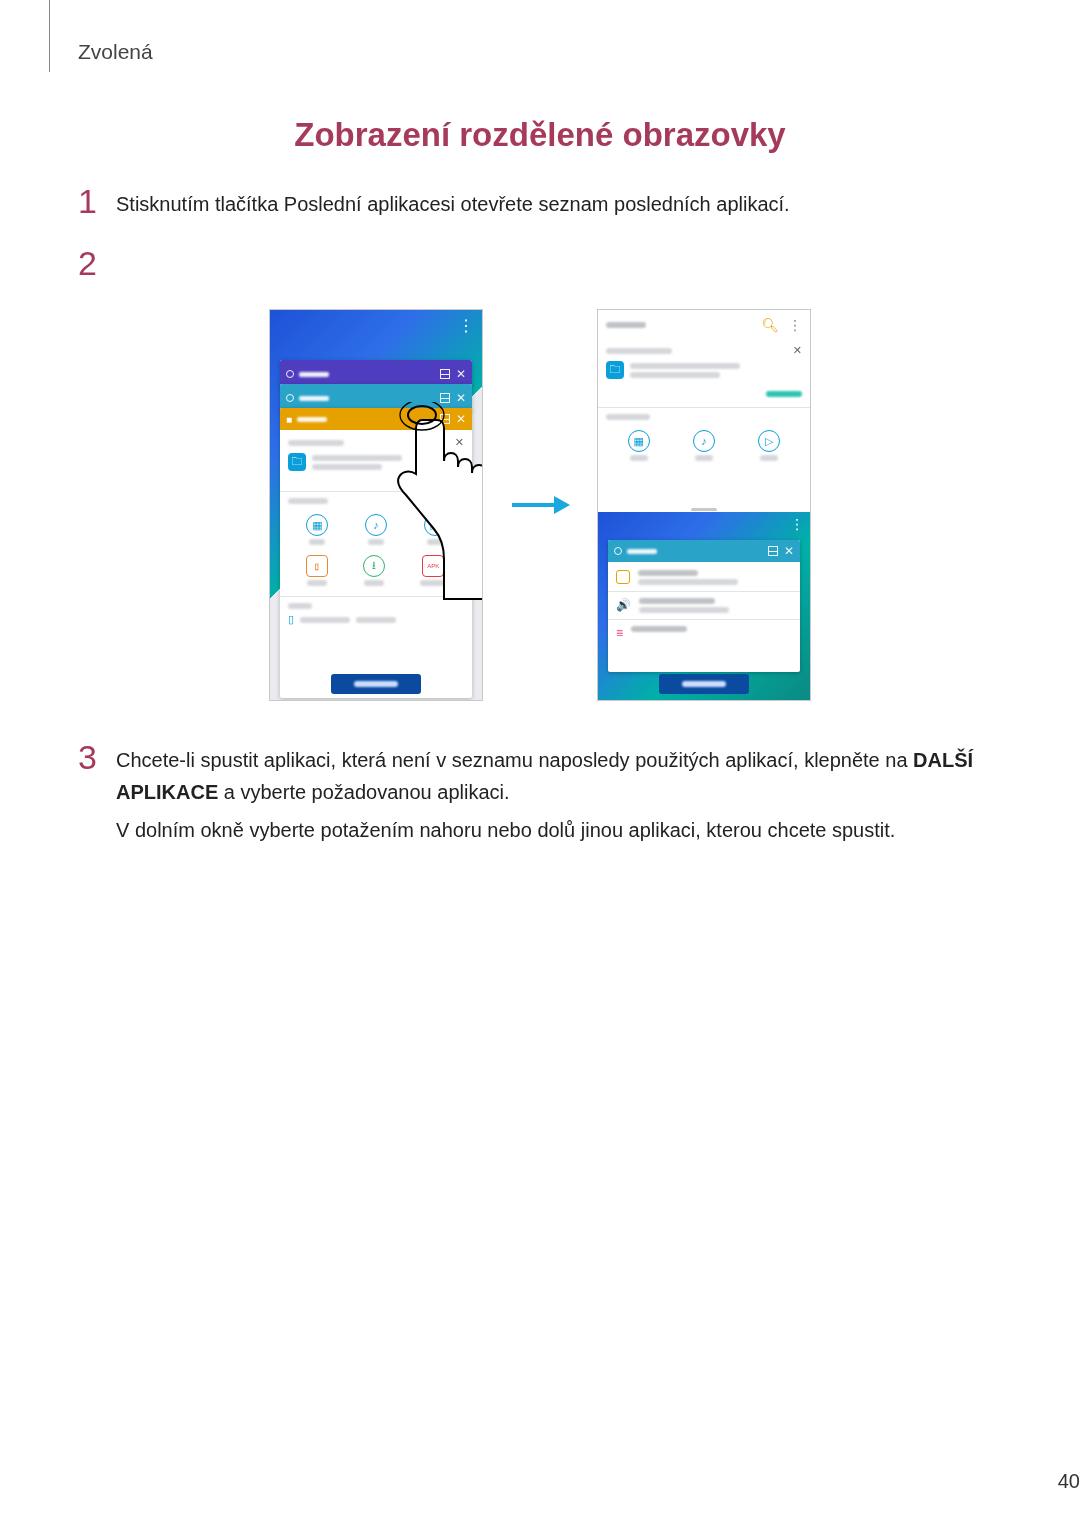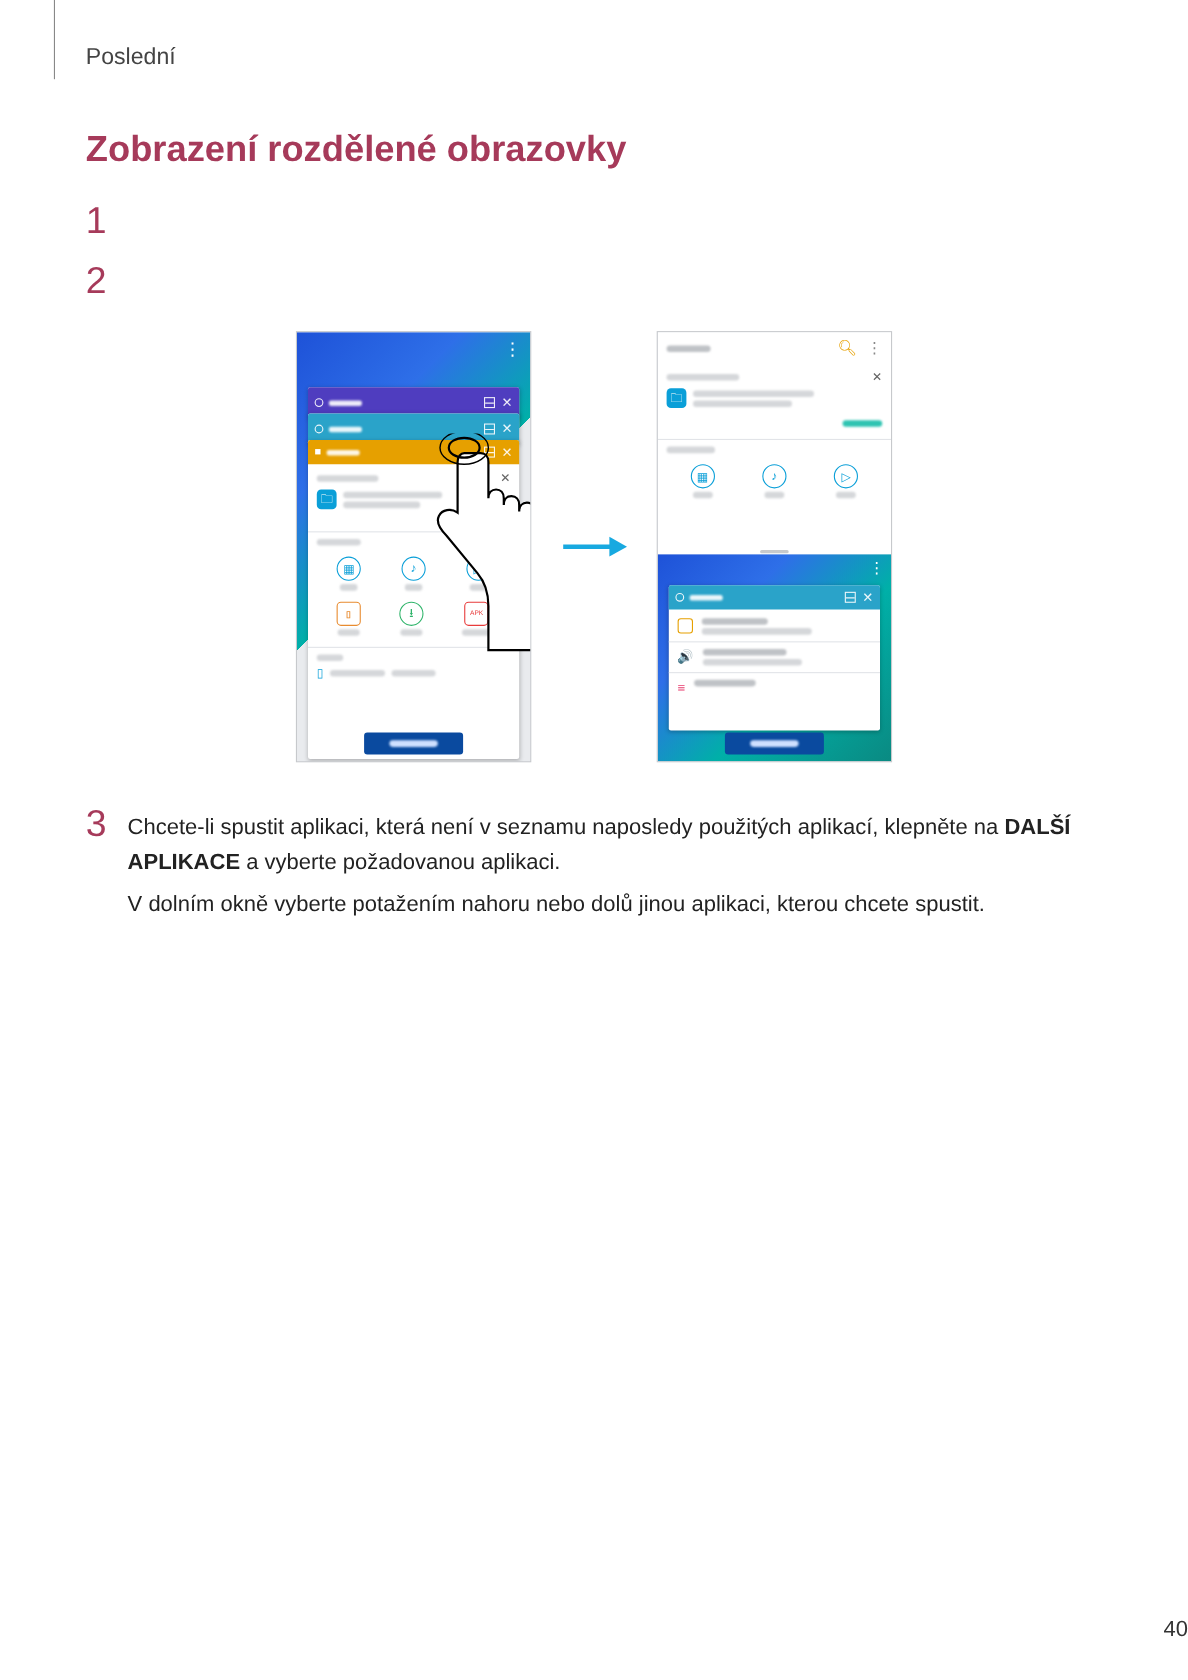--- a/index.html
+++ b/index.html
@@ -26,20 +26,21 @@
     font-size: 21px;
     color: #444;
     margin-bottom: 52px;
     font-weight: 400;
   }
   h2.section-title {
     color: #a63a5a;
     font-size: 33px;
     font-weight: 700;
     margin-bottom: 30px;
+    text-align: center;
   }
   .steps { }
   .step {
     display: flex;
     align-items: flex-start;
     gap: 14px;
     margin-bottom: 20px;
   }
   .step-num {
     color: #a63a5a;
@@ -192,28 +193,31 @@
   }
   strong.inline-bold{font-weight:700;}
 </style>
 </head>
 <body>
 
 <div class="left-rule"></div>
 
 <div class="page">
 
-  <div class="breadcrumb">Poslední</div>
+  <div class="breadcrumb">Zvolená</div>
 
   <h2 class="section-title">Zobrazení rozdělené obrazovky</h2>
 
   <div class="steps">
 
     <div class="step">
       <div class="step-num">1</div>
+      <div class="step-body">
+        <p>Stisknutím tlačítka Poslední aplikacesi otevřete seznam posledních aplikací.</p>
+      </div>
     </div>
 
     <div class="step">
       <div class="step-num">2</div>
     </div>
 
   </div>
 
   <div class="figure-row">
 

